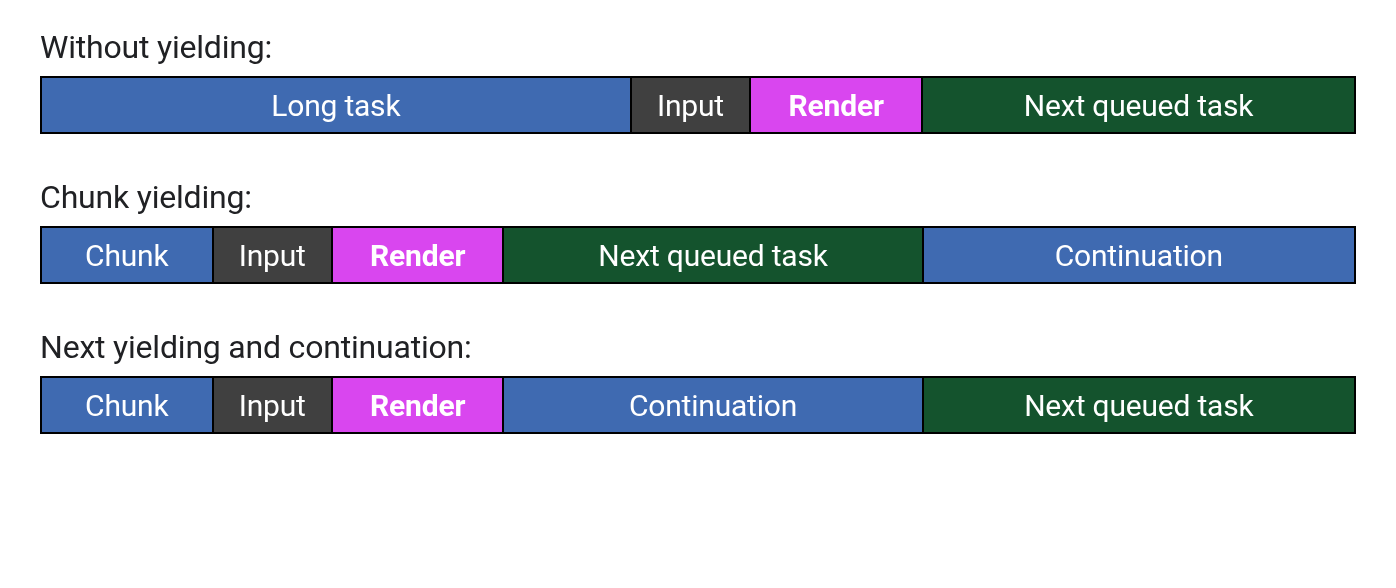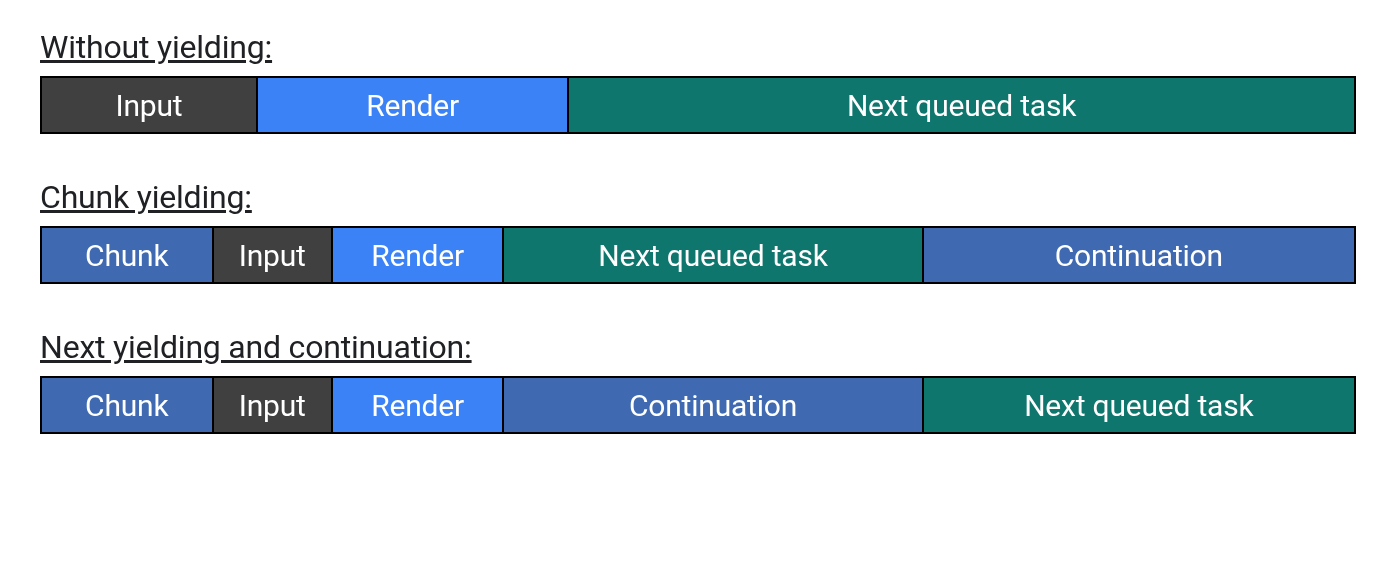--- a/index.html
+++ b/index.html
@@ -12,21 +12,20 @@
   .section {
     margin-bottom: 44px;
   }
   .section:last-child { margin-bottom: 0; }
   .section-title {
     font-size: 32px;
     font-weight: 400;
     color: #202124;
     margin-bottom: 10px;
     letter-spacing: -0.2px;
-    text-decoration: underline;
   }
   .bar {
     display: flex;
     width: 100%;
     height: 58px;
     border: 2px solid #000;
   }
   .segment {
     display: flex;
     align-items: center;
@@ -34,29 +33,30 @@
     color: #ffffff;
     font-size: 30px;
     font-weight: 400;
     white-space: nowrap;
     border-right: 2px solid #000;
     letter-spacing: -0.2px;
   }
   .segment:last-child { border-right: none; }
   .c-blue  { background: #3f6ab1; }
   .c-red   { background: #404040; }
-  .c-green { background: #3b82f6; }
-  .c-gray  { background: #0f766e; }
+  .c-green { background: #d946ef; font-weight: bold; }
+  .c-gray  { background: #14532d; }
 </style>
 </head>
 <body>
 
 <div class="section">
   <div class="section-title">Without yielding:</div>
   <div class="bar">
+    <div class="segment c-blue" style="flex:45 1 0">Long task</div>
     <div class="segment c-red" style="flex:9 1 0">Input</div>
     <div class="segment c-green" style="flex:13 1 0">Render</div>
     <div class="segment c-gray" style="flex:33 1 0">Next queued task</div>
   </div>
 </div>
 
 <div class="section">
   <div class="section-title">Chunk yielding:</div>
   <div class="bar">
     <div class="segment c-blue" style="flex:13 1 0">Chunk</div>

